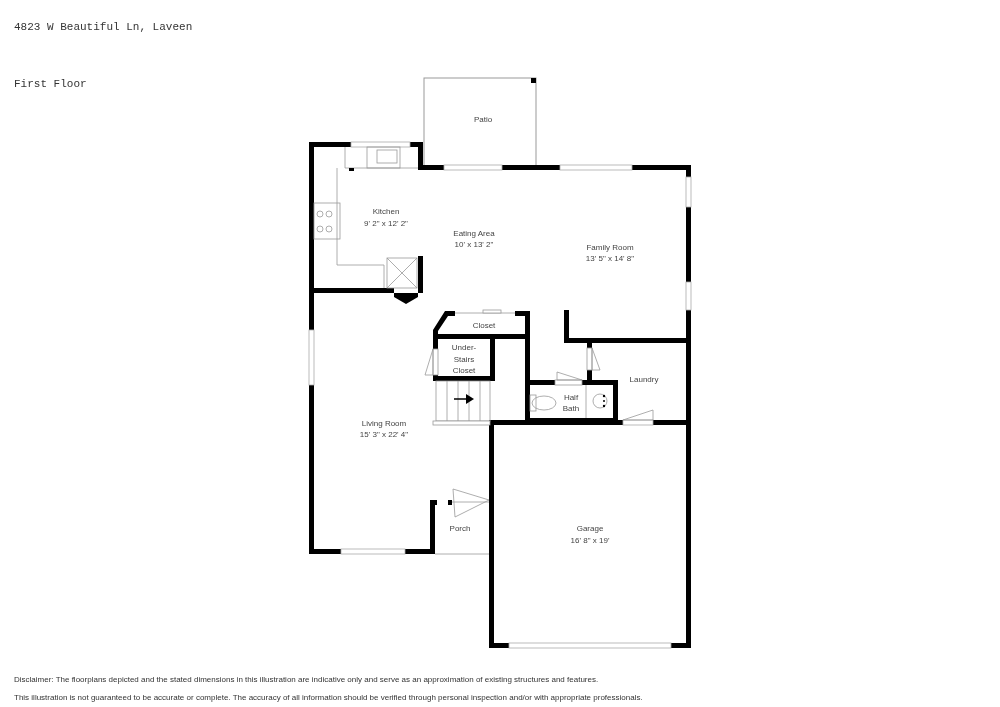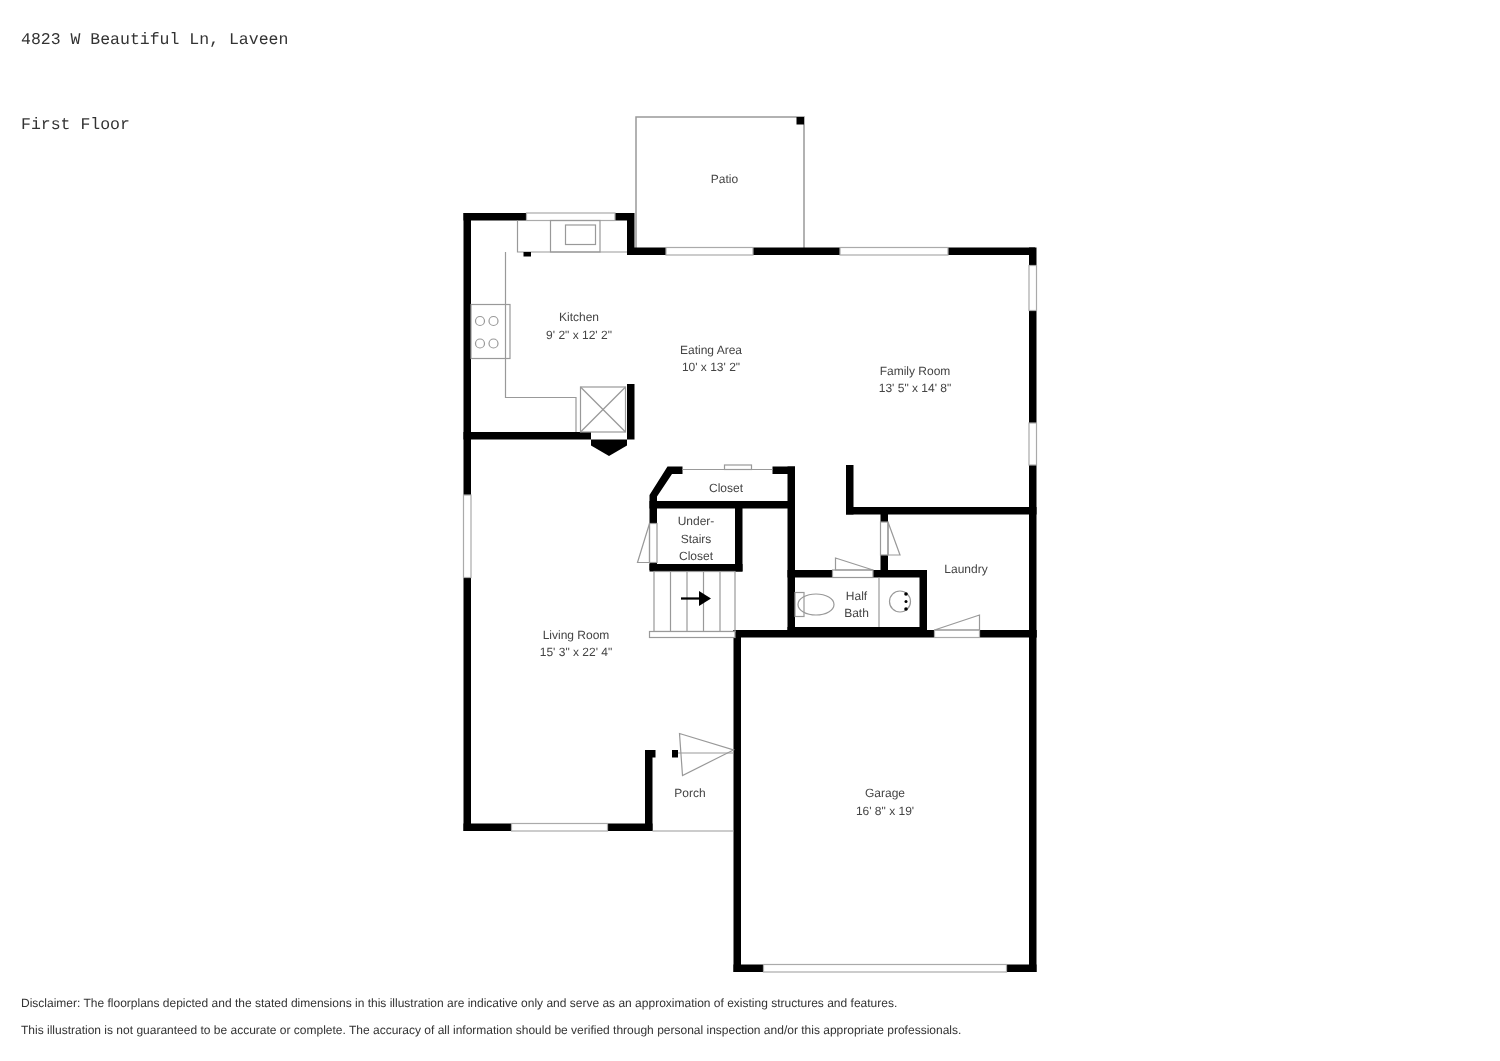--- a/index.html
+++ b/index.html
@@ -1,20 +1,20 @@
 <!DOCTYPE html>
 <html><head>
 <meta charset="utf-8">
 <style>
   html, body { margin: 0; padding: 0; background: #ffffff; }
   body { width: 1000px; height: 707px; position: relative; overflow: hidden; font-family: "Liberation Sans", sans-serif; color: #333; }
   .hdr { position: absolute; left: 14px; font-size: 11px; color: #333; font-family: Liberation Mono, monospace; }
   .hdr.addr { top: 21px; }
   .hdr.floor { top: 38px; margin-top: 40px; }
-  .disc { position: absolute; left: 14px; font-size: 8px; color: #333; }
+  .disc { position: absolute; left: 14px; font-size: 8px; color: #333; margin-top: 11px; }
   .disc.d1 { top: 664px; }
   .disc.d2 { top: 682px; }
   svg { position: absolute; left: 0; top: 0; }
   .lbl { font-family: "Liberation Sans", sans-serif; font-size: 8px; fill: #444; text-anchor: middle; }
 </style>
 </head>
 <body>
 
 <div class="hdr addr">4823 W Beautiful Ln, Laveen</div>
 <div class="hdr floor">First Floor</div>
@@ -170,13 +170,13 @@
     <text class="lbl" x="571" y="411">Bath</text>
     <text class="lbl" x="384" y="426">Living Room</text>
     <text class="lbl" x="384" y="437">15' 3" x 22' 4"</text>
     <text class="lbl" x="460" y="531">Porch</text>
     <text class="lbl" x="590" y="531">Garage</text>
     <text class="lbl" x="590" y="543">16' 8" x 19'</text>
   </g>
 </svg>
 
 <div class="disc d1">Disclaimer: The floorplans depicted and the stated dimensions in this illustration are indicative only and serve as an approximation of existing structures and features.</div>
-<div class="disc d2">This illustration is not guaranteed to be accurate or complete. The accuracy of all information should be verified through personal inspection and/or this appropriate professionals.</div>
+<div class="disc d2">This illustration is not guaranteed to be accurate or complete. The accuracy of all information should be verified through personal inspection and/or with appropriate professionals.</div>
 
 </body></html>

